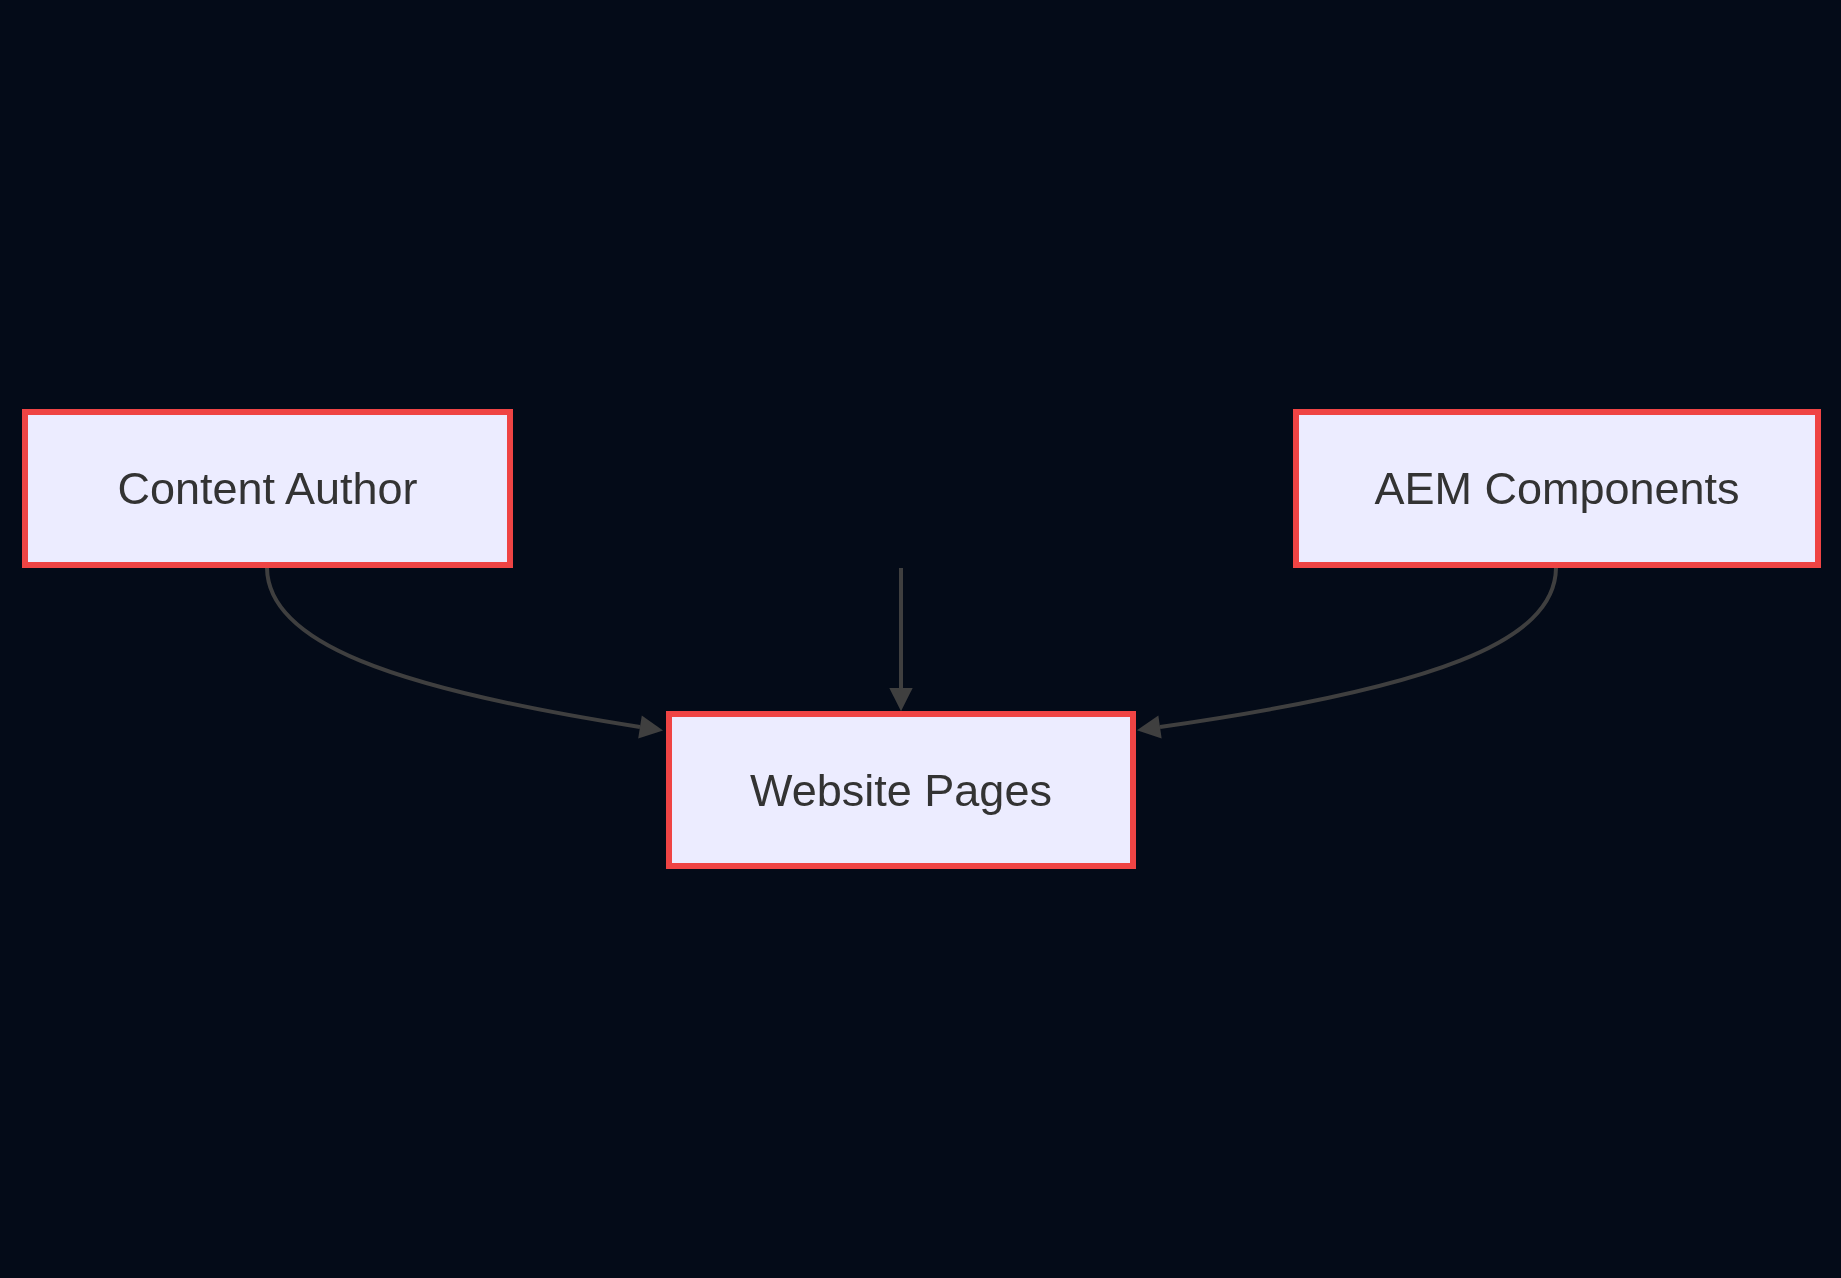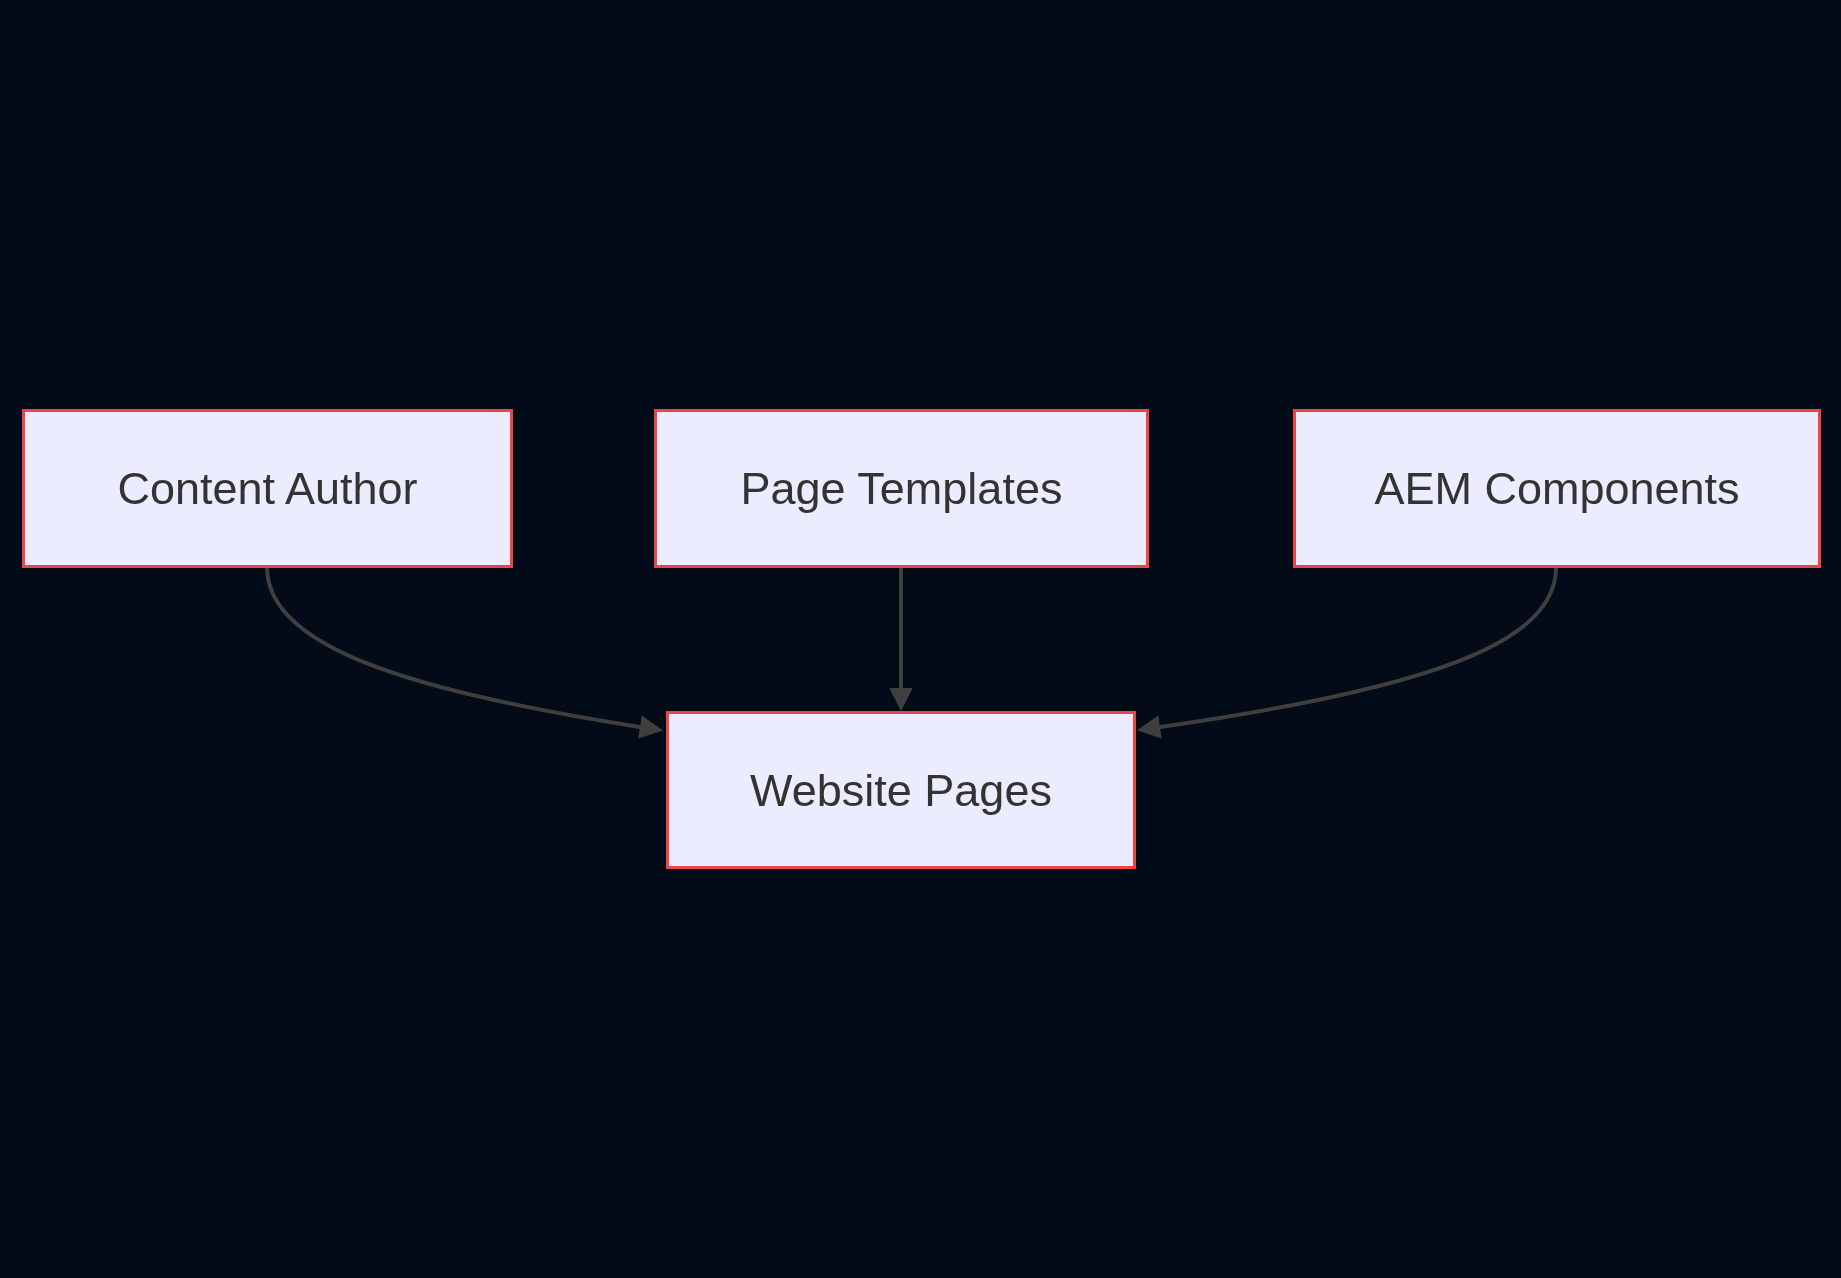--- a/index.html
+++ b/index.html
@@ -26,21 +26,21 @@
   }
   .edge-path {
     fill: none;
     stroke: #3f3f3f;
     stroke-width: 4px;
   }
   .node {
     position: absolute;
     box-sizing: border-box;
     background: #ececff;
-    border: 3px solid #ef4444;
+    border: 6px solid #ef4444;
     color: #333333;
     font-size: 45px;
     line-height: 1;
     display: flex;
     align-items: center;
     justify-content: center;
     text-align: center;
     white-space: nowrap;
   }
   .node-content-author { left: 22px;   top: 409px; width: 491px; height: 159px; }
@@ -64,23 +64,20 @@
 
     <path class="edge-path" d="M 901,568 L 901,688" marker-end="url(#arrowhead)"></path>
 
     <path class="edge-path" d="M 1556,568 C 1555,642 1433,688 1160,727" marker-end="url(#arrowhead)"></path>
   </svg>
 
   <div class="node node-content-author">
     <span>Content Author</span>
   </div>
 
-  <div class="node node-page-templates">
-    <span>Page Templates</span>
-  </div>
 
   <div class="node node-aem-components">
     <span>AEM Components</span>
   </div>
 
   <div class="node node-website-pages">
     <span>Website Pages</span>
   </div>
 
 </div>

